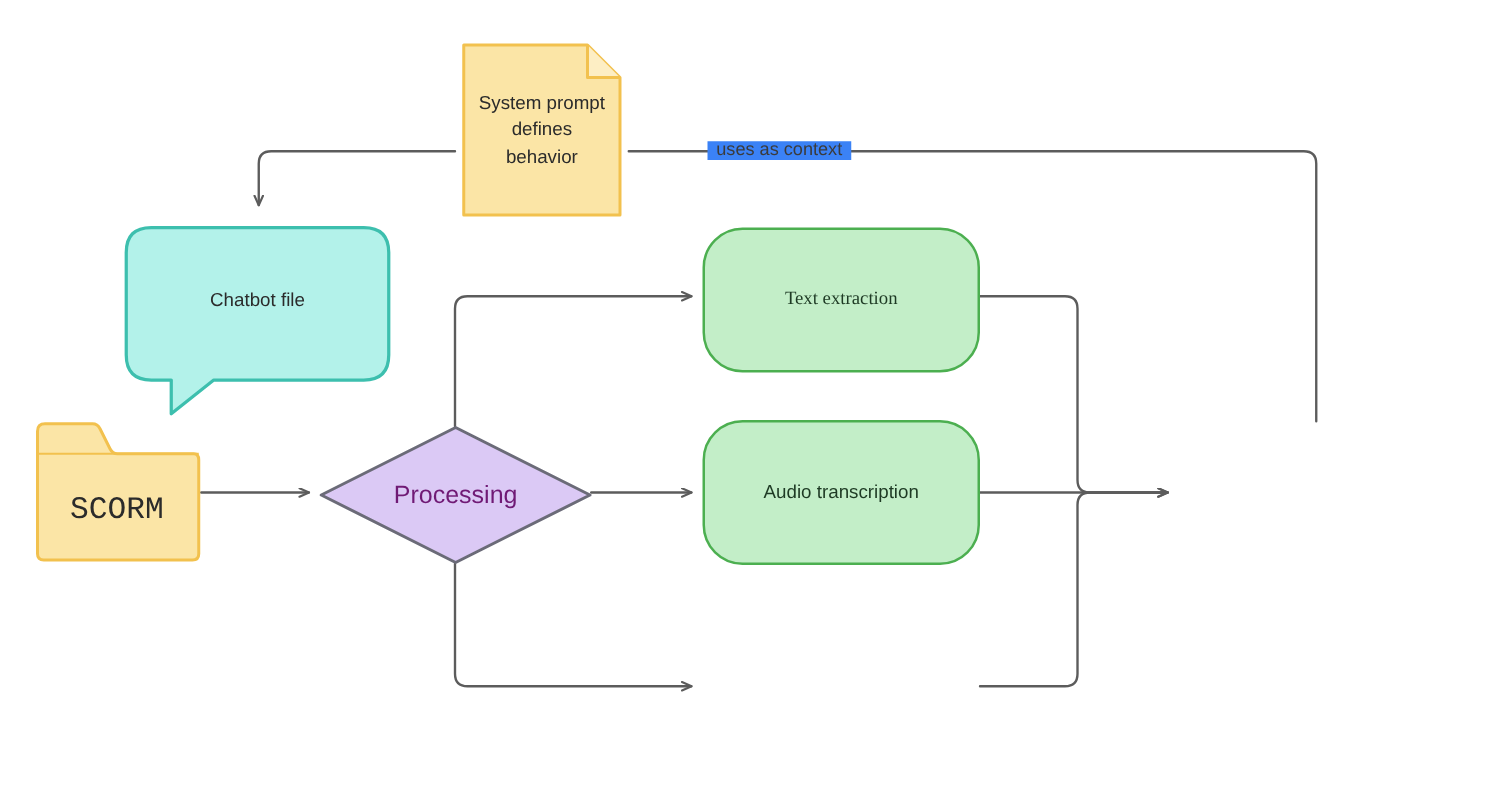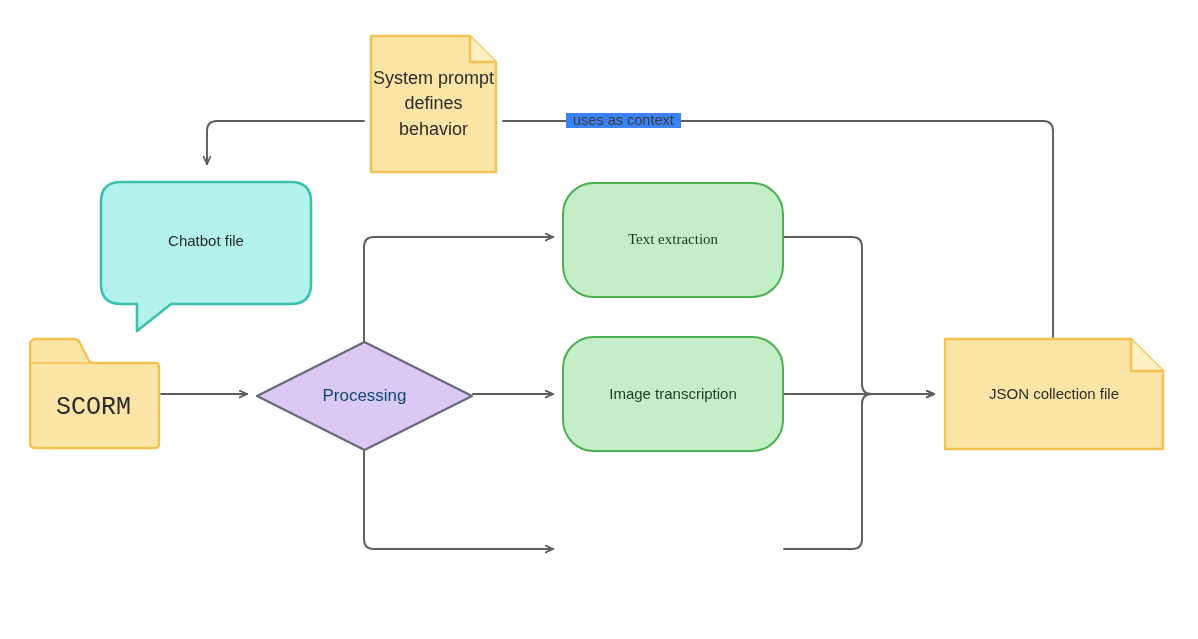--- a/index.html
+++ b/index.html
@@ -131,51 +131,44 @@
       <path d="M4,26 L133,26" fill="none" stroke="#f2c14e" stroke-width="1.6"></path>
     </svg>
     <div class="node-label" style="font-size:25px; color:#2b2b2b; padding-top:14px;">SCORM</div>
   </div>
 
   <div class="node" style="left:364px; top:29px; width:139px; height:150px;">
     <svg class="doc-shape" viewBox="0 0 139 150" preserveAspectRatio="none" xmlns="http://www.w3.org/2000/svg">
       <path d="M7,7 L106,7 L132,33 L132,143 L7,143 Z" fill="#fbe5a6" stroke="#f2c14e" stroke-width="2.4" stroke-linejoin="round"></path>
       <path d="M106,7 L106,33 L132,33" fill="#fdeec4" stroke="#f2c14e" stroke-width="2.4" stroke-linejoin="round"></path>
     </svg>
-    <div class="node-label" style="font-size:18px; color:#2b2b2b;">System prompt
+    <div class="node-label" style="font-size:15px; color:#2b2b2b;">System prompt
 defines
 behavior</div>
   </div>
 
   <div class="node" style="left:97px; top:178px; width:218px; height:160px;">
     <svg class="bubble-shape" viewBox="0 0 218 160" preserveAspectRatio="none" xmlns="http://www.w3.org/2000/svg">
       <path d="M24,4 L194,4 Q214,4 214,24 L214,106 Q214,126 194,126 L74,126 L40,153 L40,126 L24,126 Q4,126 4,106 L4,24 Q4,4 24,4 Z" fill="#b3f2ea" stroke="#3dbfae" stroke-width="2.6" stroke-linejoin="round"></path>
     </svg>
     <div class="node-label" style="font-size:15px; color:#2b2b2b; height:126px;">Chatbot file</div>
   </div>
 
   <div class="node" style="left:254px; top:339px; width:221px; height:114px;">
     <svg class="diamond-shape" viewBox="0 0 221 114" preserveAspectRatio="none" xmlns="http://www.w3.org/2000/svg">
       <path d="M110.5,3 L218,57 L110.5,111 L3,57 Z" fill="#dbc9f5" stroke="#6b6b78" stroke-width="2.4" stroke-linejoin="round"></path>
     </svg>
-    <div class="node-label" style="font-size:17px; color:#0c4a6e;">Processing</div>
+    <div class="node-label" style="font-size:20px; color:#701a75;">Processing</div>
   </div>
 
   <div class="node" style="left:562px; top:182px; width:222px; height:116px;">
     <div class="proc-box" style="background:#c3eec8; border:2.2px solid #4caf50;"></div>
     <div class="node-label" style="font-size:15px; color:#1e3a24;font-family:Liberation Serif, serif;">Text extraction</div>
   </div>
 
   <div class="node" style="left:562px; top:336px; width:222px; height:116px;">
     <div class="proc-box" style="background:#c3eec8; border:2.2px solid #4caf50;"></div>
-    <div class="node-label" style="font-size:15px; color:#1e3a24;">Image transcription</div>
+    <div class="node-label" style="font-size:15px; color:#1e3a24;">Audio transcription</div>
   </div>
 
 
-  <div class="node" style="left:943px; top:337px; width:222px; height:114px;">
-    <svg class="doc-shape" viewBox="0 0 222 114" preserveAspectRatio="none" xmlns="http://www.w3.org/2000/svg">
-      <path d="M2,2 L188,2 L220,34 L220,112 L2,112 Z" fill="#fbe5a6" stroke="#f2c14e" stroke-width="2.4" stroke-linejoin="round"></path>
-      <path d="M188,2 L188,34 L220,34" fill="#fdeec4" stroke="#f2c14e" stroke-width="2.4" stroke-linejoin="round"></path>
-    </svg>
-    <div class="node-label" style="font-size:15px; color:#2b2b2b;">JSON collection file</div>
-  </div>
 
 </div>
 
 </body></html>

